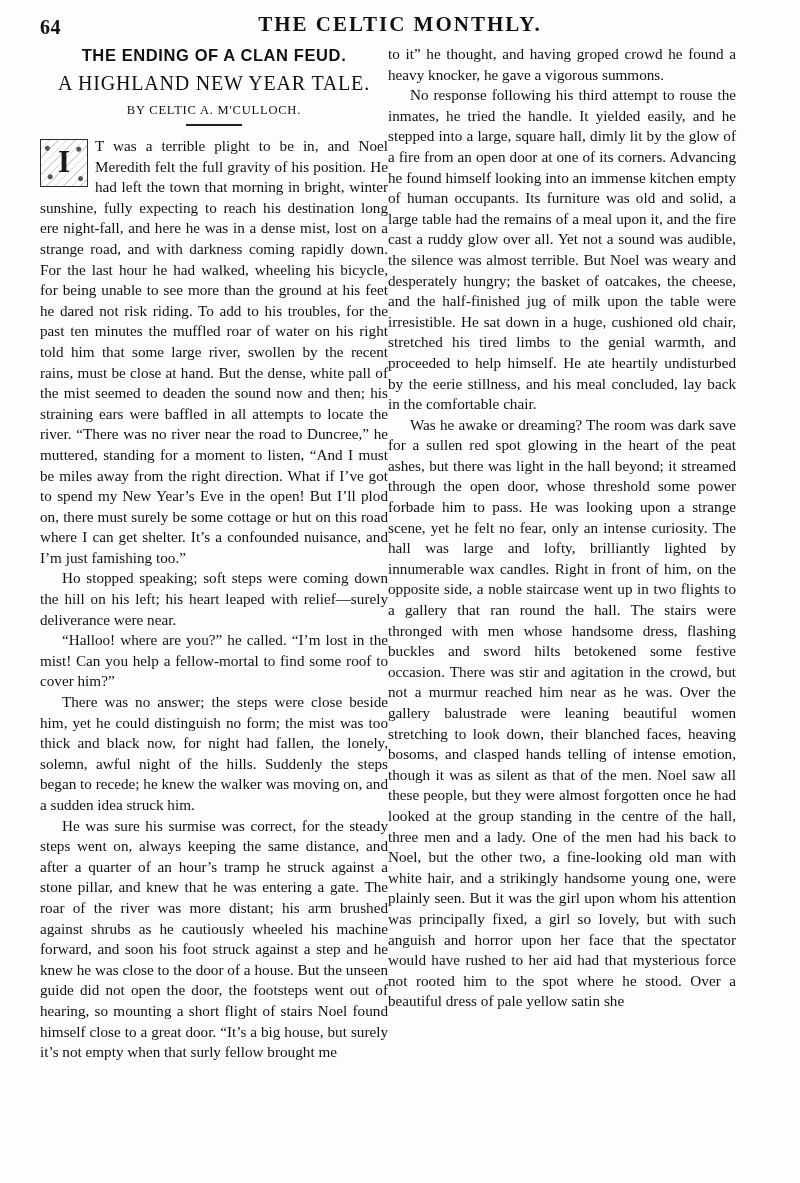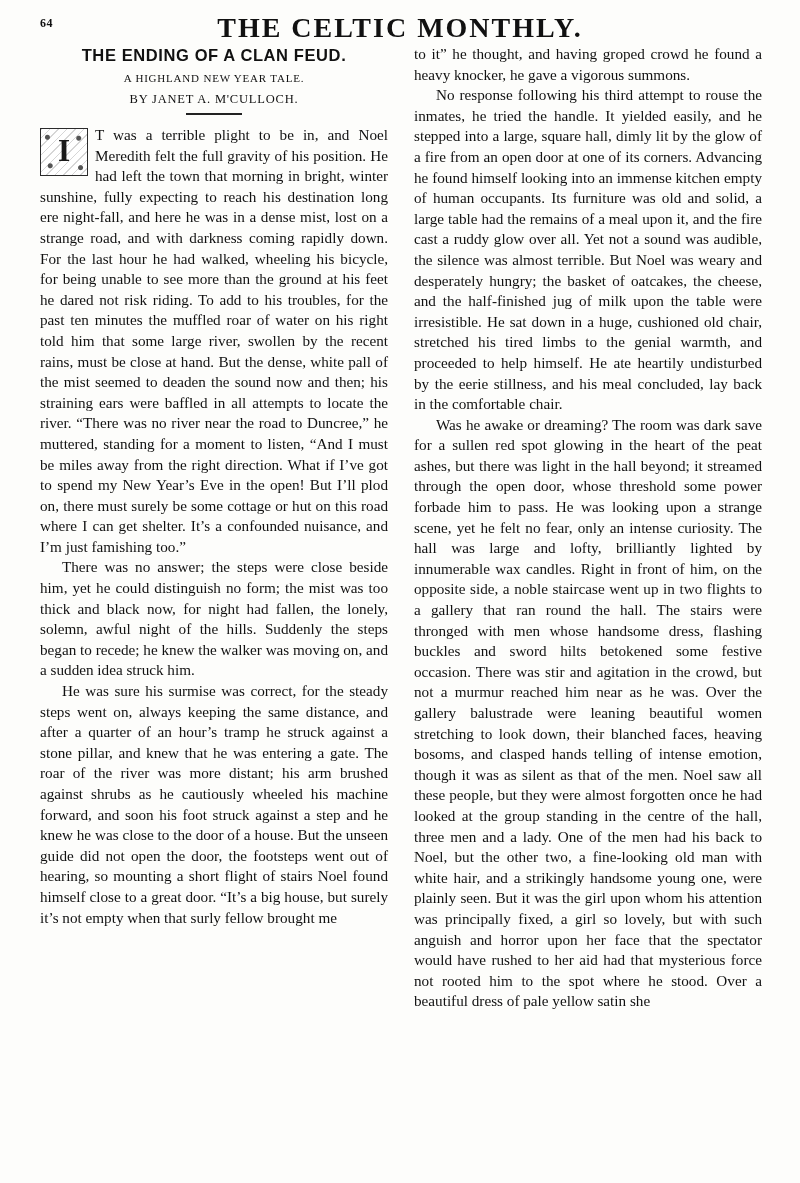--- a/index.html
+++ b/index.html
@@ -29,60 +29,59 @@
     top: 10px;
     left: 40px;
     right: 40px;
     height: 30px;
   }
   .folio {
     position: absolute;
     left: 0;
     top: 6px;
     font-family: "Liberation Serif", serif;
-    font-size: 12px;
+    font-size: 20px;
     font-weight: bold;
     letter-spacing: 0.5px;
   }
   .head-title {
     text-align: center;
     font-family: "Liberation Serif", serif;
-    font-size: 28px;
+    font-size: 21px;
     font-weight: bold;
     letter-spacing: 2.0px;
     padding-top: 2px;
   }
   
   .columns {
     position: absolute;
     top: 44px;
     left: 40px;
     width: 722px;
     height: 1130px;
     display: flex;
-    gap: 26px;
   }
   .col {
     width: 348px;
     position: relative;
   }
   .title-block {
     text-align: center;
     margin-bottom: 4px;
   }
   .article-title {
     font-family: "Liberation Sans", sans-serif;
     font-size: 16.5px;
     font-weight: bold;
     letter-spacing: 0.6px;
     margin: 2px 0 7px 0;
   }
   .article-subtitle {
     font-family: "Liberation Serif", serif;
-    font-size: 11px;
+    font-size: 20px;
     letter-spacing: 0.8px;
     margin: 0 0 8px 0;
   }
   .article-byline {
     font-family: "Liberation Serif", serif;
     font-size: 12.5px;
     letter-spacing: 0.8px;
     margin: 0 0 6px 0;
   }
   .rule {
@@ -151,31 +150,33 @@
     <div class="folio">64</div>
     <div class="head-title">THE CELTIC MONTHLY.</div>
   </div>
 
   <div class="columns">
 
     <div class="col">
       <div class="title-block">
         <div class="article-title">THE ENDING OF A CLAN FEUD.</div>
         <div class="article-subtitle">A HIGHLAND NEW YEAR TALE.</div>
-        <div class="article-byline">BY JANET A. M'CULLOCH.</div>
+        <div class="article-byline">BY CELTIC A. M'CULLOCH.</div>
         <div class="rule"></div>
       </div>
 
       <p class="body noindent dropcap-para">
         <span class="dropcap">
           <span class="orn"></span>
           <span class="letter">I</span>
         </span>
         <span>T was a terrible plight to be in, and Noel Meredith felt the full gravity of his position. He had left the town that morning in bright, winter sunshine, fully expecting to reach his destination long ere night-fall, and here he was in a dense mist, lost on a strange road, and with darkness coming rapidly down. For the last hour he had walked, wheeling his bicycle, for being unable to see more than the ground at his feet he dared not risk riding. To add to his troubles, for the past ten minutes the muffled roar of water on his right told him that some large river, swollen by the recent rains, must be close at hand. But the dense, white pall of the mist seemed to deaden the sound now and then; his straining ears were baffled in all attempts to locate the river. “There was no river near the road to Duncree,” he muttered, standing for a moment to listen, “And I must be miles away from the right direction. What if I’ve got to spend my New Year’s Eve in the open! But I’ll plod on, there must surely be some cottage or hut on this road where I can get shelter. It’s a confounded nuisance, and I’m just famishing too.”</span>
       </p>
+      <p class="body">Ho stopped speaking; soft steps were coming down the hill on his left; his heart leaped with relief—surely deliverance were near.</p>
+      <p class="body">“Halloo! where are you?” he called. “I’m lost in the mist! Can you help a fellow-mortal to find some roof to cover him?”</p>
       <p class="body">There was no answer; the steps were close beside him, yet he could distinguish no form; the mist was too thick and black now, for night had fallen, the lonely, solemn, awful night of the hills. Suddenly the steps began to recede; he knew the walker was moving on, and a sudden idea struck him.</p>
       <p class="body">He was sure his surmise was correct, for the steady steps went on, always keeping the same distance, and after a quarter of an hour’s tramp he struck against a stone pillar, and knew that he was entering a gate. The roar of the river was more distant; his arm brushed against shrubs as he cautiously wheeled his machine forward, and soon his foot struck against a step and he knew he was close to the door of a house. But the unseen guide did not open the door, the footsteps went out of hearing, so mounting a short flight of stairs Noel found himself close to a great door. “It’s a big house, but surely it’s not empty when that surly fellow brought me</p>
     </div>
 
     <div class="col">
       <p class="body noindent">to it” he thought, and having groped crowd he found a heavy knocker, he gave a vigorous summons.</p>
       <p class="body">No response following his third attempt to rouse the inmates, he tried the handle. It yielded easily, and he stepped into a large, square hall, dimly lit by the glow of a fire from an open door at one of its corners. Advancing he found himself looking into an immense kitchen empty of human occupants. Its furniture was old and solid, a large table had the remains of a meal upon it, and the fire cast a ruddy glow over all. Yet not a sound was audible, the silence was almost terrible. But Noel was weary and desperately hungry; the basket of oatcakes, the cheese, and the half-finished jug of milk upon the table were irresistible. He sat down in a huge, cushioned old chair, stretched his tired limbs to the genial warmth, and proceeded to help himself. He ate heartily undisturbed by the eerie stillness, and his meal concluded, lay back in the comfortable chair.</p>
       <p class="body">Was he awake or dreaming? The room was dark save for a sullen red spot glowing in the heart of the peat ashes, but there was light in the hall beyond; it streamed through the open door, whose threshold some power forbade him to pass. He was looking upon a strange scene, yet he felt no fear, only an intense curiosity. The hall was large and lofty, brilliantly lighted by innumerable wax candles. Right in front of him, on the opposite side, a noble staircase went up in two flights to a gallery that ran round the hall. The stairs were thronged with men whose handsome dress, flashing buckles and sword hilts betokened some festive occasion. There was stir and agitation in the crowd, but not a murmur reached him near as he was. Over the gallery balustrade were leaning beautiful women stretching to look down, their blanched faces, heaving bosoms, and clasped hands telling of intense emotion, though it was as silent as that of the men. Noel saw all these people, but they were almost forgotten once he had looked at the group standing in the centre of the hall, three men and a lady. One of the men had his back to Noel, but the other two, a fine-looking old man with white hair, and a strikingly handsome young one, were plainly seen. But it was the girl upon whom his attention was principally fixed, a girl so lovely, but with such anguish and horror upon her face that the spectator would have rushed to her aid had that mysterious force not rooted him to the spot where he stood. Over a beautiful dress of pale yellow satin she</p>
     </div>
 

